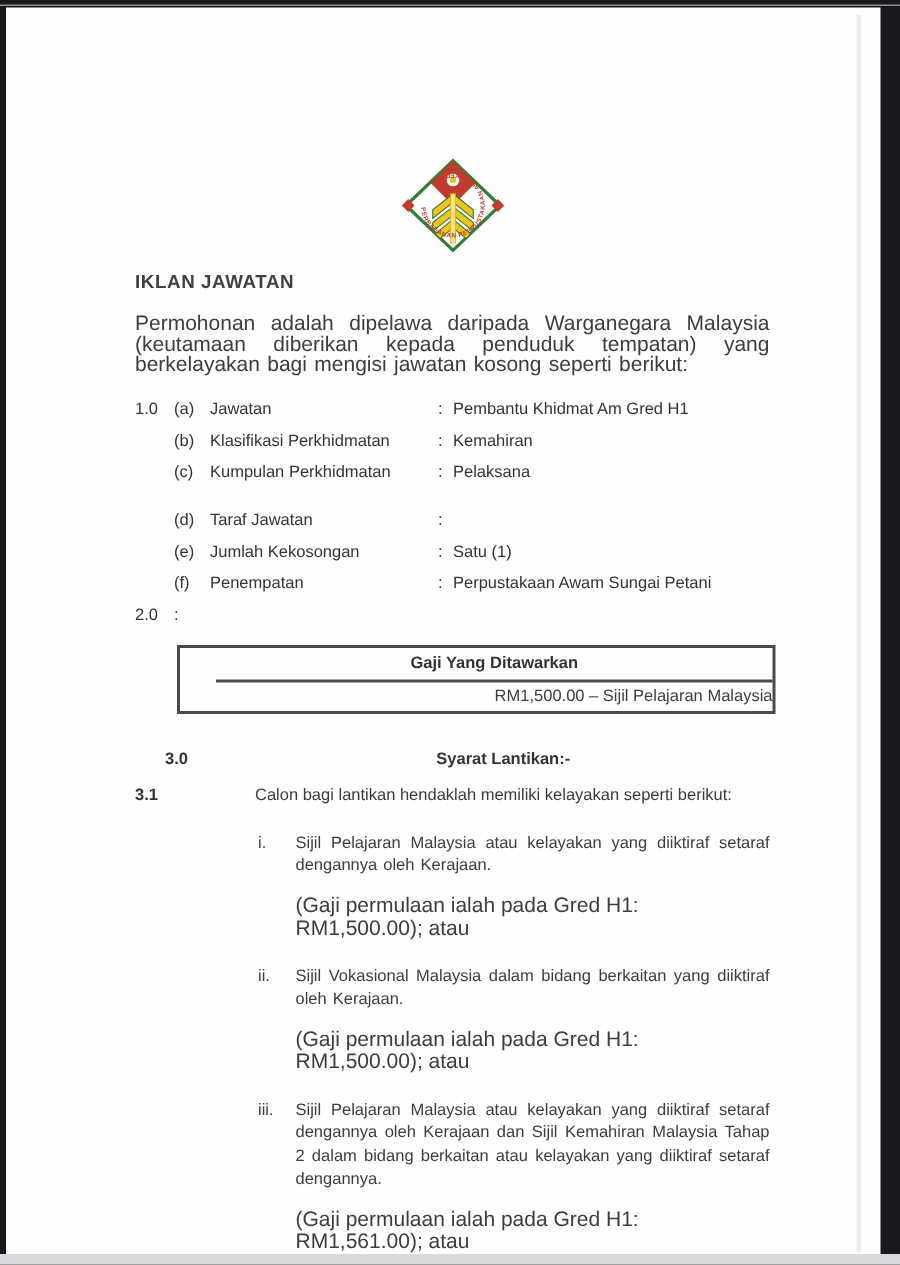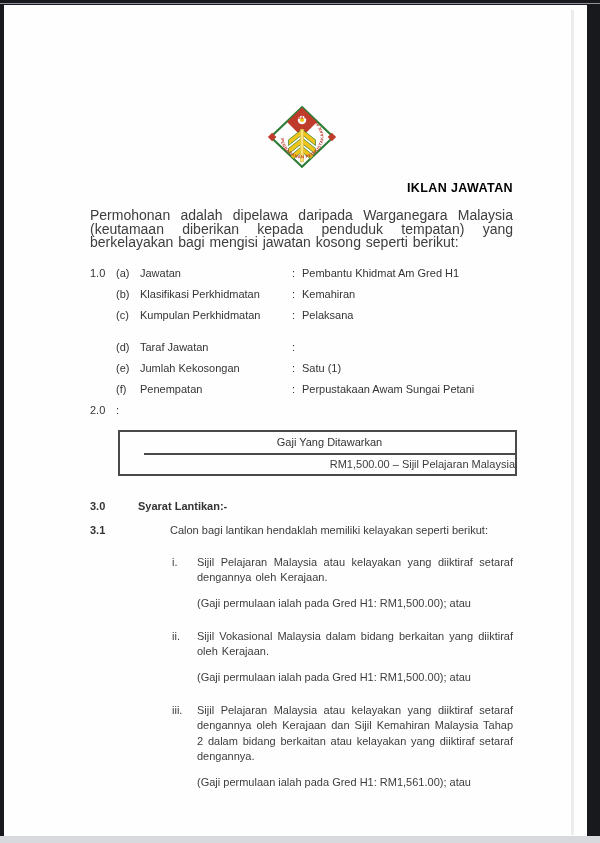--- a/index.html
+++ b/index.html
@@ -15,60 +15,60 @@
     box-sizing:border-box;
     padding:100px 74px 0 86px;
   }
   .bottom-edge{position:absolute;left:0;top:836px;width:600px;height:7px;background:#d7d9dc;}
   .right-shade{position:absolute;right:13px;top:5px;width:3px;height:825px;background:#ececee;}
 
   .logo-wrap{text-align:center;margin:0 0 12px 0;height:64px;}
   .logo-wrap svg{display:inline-block;}
 
   .doc-title{
-    text-align:right;font-weight:700;font-size:12.5px;color:#000000;
+    text-align:left;font-weight:700;font-size:12.5px;color:#404040;
     letter-spacing:.4px;margin:0 0 14px 0;
   }
   .intro{
     font-size:14px;line-height:13.6px;text-align:justify;margin:0 0 16px 0;color:#3d3d3d;
     word-spacing:1px;
   }
 
   .kv-row{
     display:grid;grid-template-columns:26px 24px 152px 10px 1fr;
     font-weight:400;font-size:11px;line-height:14px;color:#343434;
     margin-bottom:7px;
   }
   .kv-gap{height:11px;}
   .sec2-label{grid-column:2/4;}
 
   .salary-table{
     margin:13px 0 0 28px;width:395px;border:2px solid #4a4a4a;
     font-size:11px;text-align:center;color:#3d3d3d;
   }
   .salary-table .hdr{
-    font-weight:400;color:#333;padding:4px 0 5px 0;border-bottom:2px solid #4a4a4a;margin-left:24px;
+    font-weight:700;color:#333;padding:4px 0 5px 0;border-bottom:2px solid #4a4a4a;margin-left:24px;
   }
   .salary-table .val{padding:3px 0 4px 0;text-align:right;}
 
   .sec3-row{
     display:grid;grid-template-columns:48px 1fr;
     font-size:11px;line-height:14px;margin-bottom:10px;
   }
   .sec3-row .num{font-weight:700;color:#343434;}
-  .sec3-row.bold .txt{font-weight:700;color:#343434;}
-  .mt23{margin-top:23px;}
+  .sec3-row.bold .txt{font-weight:700;color:#343434;text-align:center;}
+  .mt23{margin-top:23px;margin-left:20px;}
   .mt10{margin-top:10px;gap:32px;}
 
   .reqs{margin:18px 0 0 82px;width:341px;}
   .req-item{margin-bottom:18px;}
   .req-line{display:grid;grid-template-columns:25px 316px;font-size:11px;line-height:15.5px;}
   .req-line .txt{text-align:justify;word-spacing:1px;color:#3d3d3d;}
   .req-line .roman{color:#3d3d3d;}
-  .req-note{margin:10px 0 0 25px;font-size:11px;line-height:15px;color:#3d3d3d;}
+  .req-note{margin:10px 0 0 25px;font-size:14px;line-height:15px;color:#3d3d3d;}
 </style>
 </head>
 <body>
 
 <div class="scan-topline"></div>
 
 <div class="page">
 
   <div class="logo-wrap">
     <svg width="72" height="64" viewBox="0 0 100 90">

